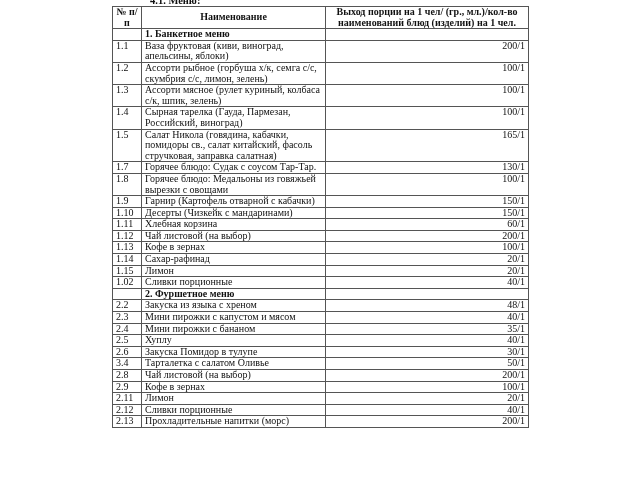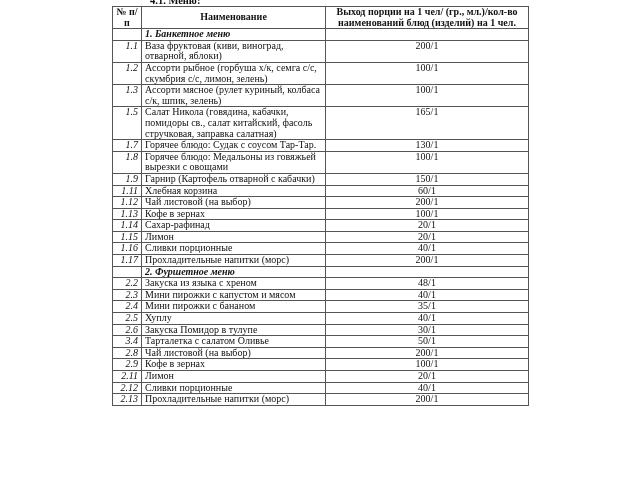--- a/index.html
+++ b/index.html
@@ -5,23 +5,23 @@
   html, body { margin: 0; padding: 0; background: #ffffff; }
   body { width: 640px; height: 480px; overflow: hidden; position: relative;
          font-family: "Liberation Serif", serif; color: #111; }
   .title { position: absolute; left: 150px; top: -5px; font-size: 10.5px; font-weight: bold; line-height: 11px; }
   table.menu { position: absolute; left: 112px; top: 6px; border-collapse: collapse;
                table-layout: fixed; width: 416px; }
   table.menu td, table.menu th { border: 1px solid #555; padding: 0 3px; vertical-align: top;
                font-size: 10px; line-height: 10.6px; font-weight: normal; }
   table.menu th { font-weight: bold; vertical-align: middle; }
   col.c1 { width: 29px; } col.c2 { width: 184px; } col.c3 { width: 203px; }
-  td.num { text-align: right; padding-left: 4px; font-style: italic; }
-  td.out { text-align: center; }
-  tr.section td.name { font-weight: bold; font-style: italic; }
+  td.num { text-align: left; padding-left: 4px; }
+  td.out { text-align: right; }
+  tr.section td.name { font-weight: bold; }
 </style>
 </head>
 <body>
 
 <div class="title">4.1. Меню:</div>
 
 <table class="menu">
   <colgroup>
       <col class="c1">
       <col class="c2">
@@ -35,51 +35,61 @@
     </tr>
   </thead>
   <tbody id="tbody">
       <tr class="section">
         <td class="num"></td>
         <td class="name">1. Банкетное меню</td>
         <td class="out"></td>
       </tr>
       <tr>
         <td class="num">1.1</td>
-        <td class="name">Ваза фруктовая (киви, виноград, отварной, яблоки)</td>
+        <td class="name">Ваза фруктовая (киви, виноград, апельсины, яблоки)</td>
         <td class="out">200/1</td>
       </tr>
       <tr>
         <td class="num">1.2</td>
         <td class="name">Ассорти рыбное (горбуша х/к, семга с/с, скумбрия с/с, лимон, зелень)</td>
         <td class="out">100/1</td>
       </tr>
       <tr>
         <td class="num">1.3</td>
         <td class="name">Ассорти мясное (рулет куриный, колбаса с/к, шпик, зелень)</td>
+        <td class="out">100/1</td>
+      </tr>
+      <tr>
+        <td class="num">1.4</td>
+        <td class="name">Сырная тарелка (Гауда, Пармезан, Российский, виноград)</td>
         <td class="out">100/1</td>
       </tr>
       <tr>
         <td class="num">1.5</td>
         <td class="name">Салат Никола (говядина, кабачки, помидоры св., салат китайский, фасоль стручковая, заправка салатная)</td>
         <td class="out">165/1</td>
       </tr>
       <tr>
         <td class="num">1.7</td>
         <td class="name">Горячее блюдо: Судак с соусом Тар-Тар.</td>
         <td class="out">130/1</td>
       </tr>
       <tr>
         <td class="num">1.8</td>
         <td class="name">Горячее блюдо: Медальоны из говяжьей вырезки с овощами</td>
         <td class="out">100/1</td>
       </tr>
       <tr>
         <td class="num">1.9</td>
         <td class="name">Гарнир (Картофель отварной с кабачки)</td>
+        <td class="out">150/1</td>
+      </tr>
+      <tr>
+        <td class="num">1.10</td>
+        <td class="name">Десерты (Чизкейк с мандаринами)</td>
         <td class="out">150/1</td>
       </tr>
       <tr>
         <td class="num">1.11</td>
         <td class="name">Хлебная корзина</td>
         <td class="out">60/1</td>
       </tr>
       <tr>
         <td class="num">1.12</td>
         <td class="name">Чай листовой (на выбор)</td>
@@ -94,28 +104,23 @@
         <td class="num">1.14</td>
         <td class="name">Сахар-рафинад</td>
         <td class="out">20/1</td>
       </tr>
       <tr>
         <td class="num">1.15</td>
         <td class="name">Лимон</td>
         <td class="out">20/1</td>
       </tr>
       <tr>
-        <td class="num">1.16</td>
+        <td class="num">1.02</td>
         <td class="name">Сливки порционные</td>
         <td class="out">40/1</td>
-      </tr>
-      <tr>
-        <td class="num">1.17</td>
-        <td class="name">Прохладительные напитки (морс)</td>
-        <td class="out">200/1</td>
       </tr>
       <tr class="section">
         <td class="num"></td>
         <td class="name">2. Фуршетное меню</td>
         <td class="out"></td>
       </tr>
       <tr>
         <td class="num">2.2</td>
         <td class="name">Закуска из языка с хреном</td>
         <td class="out">48/1</td>

